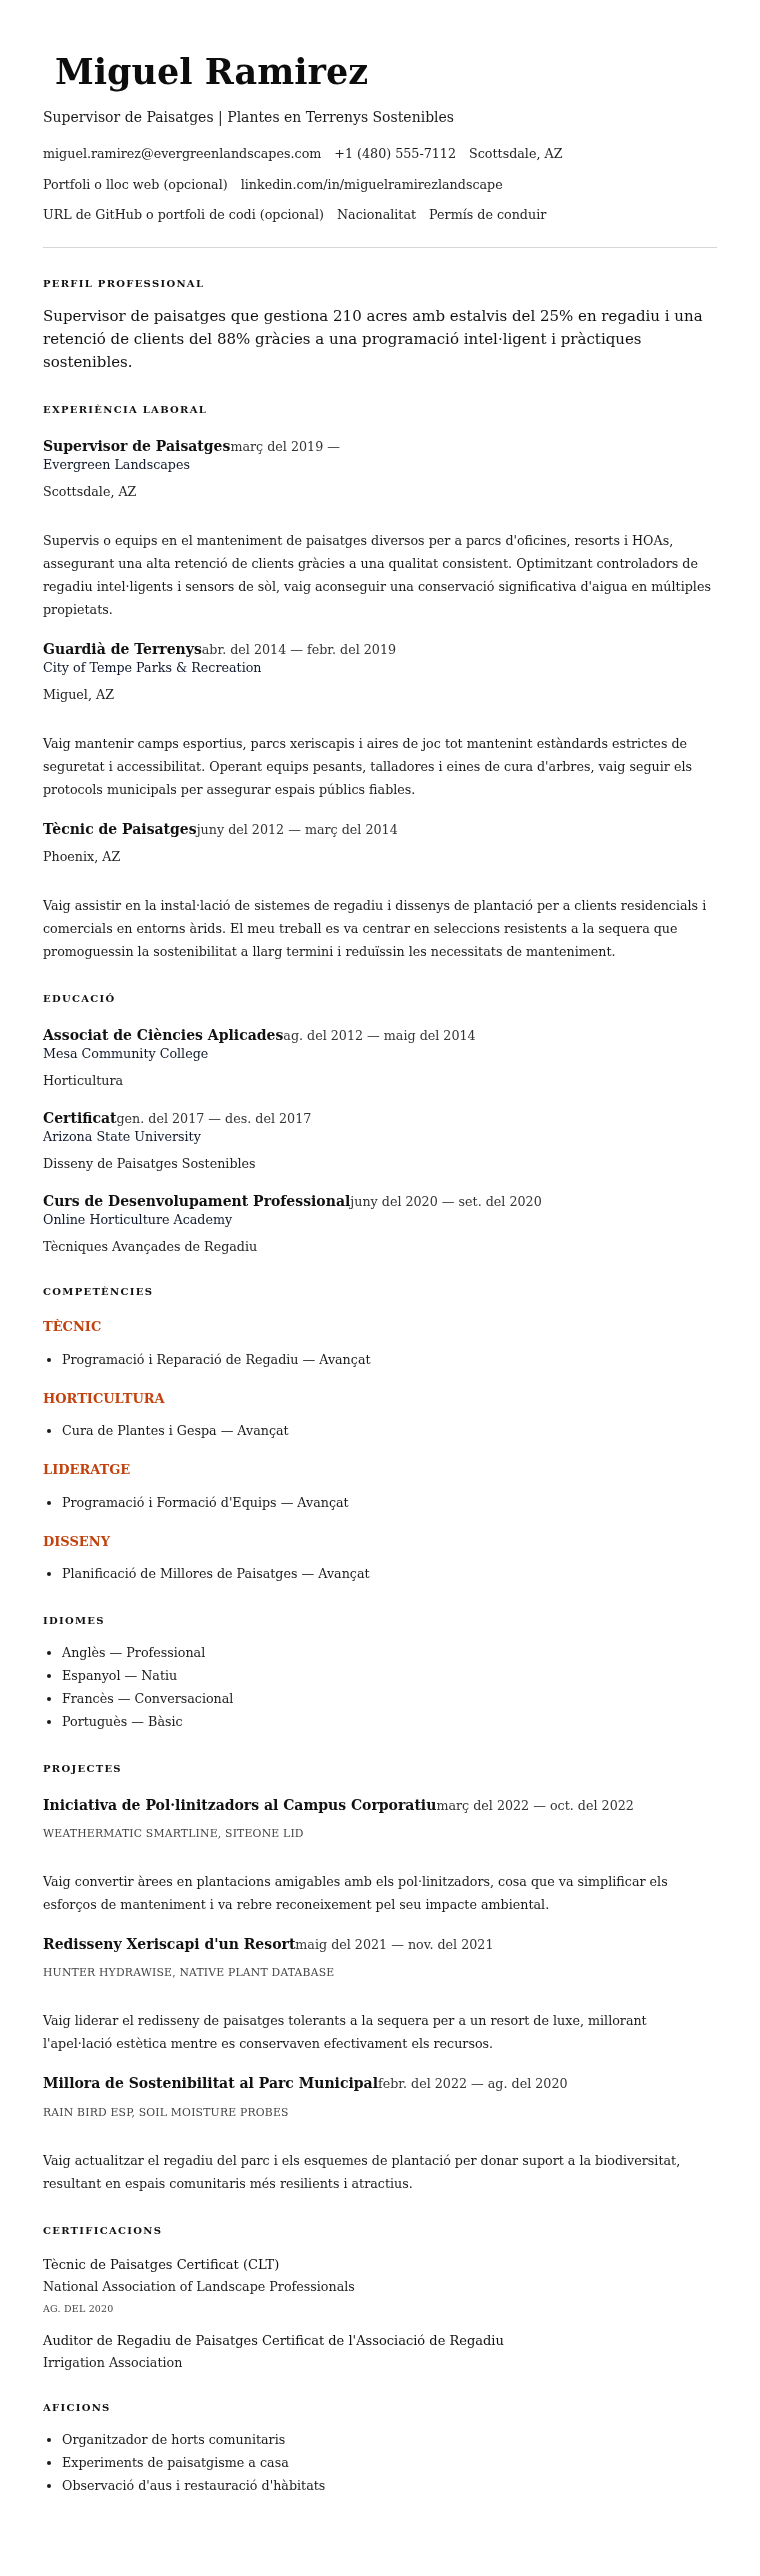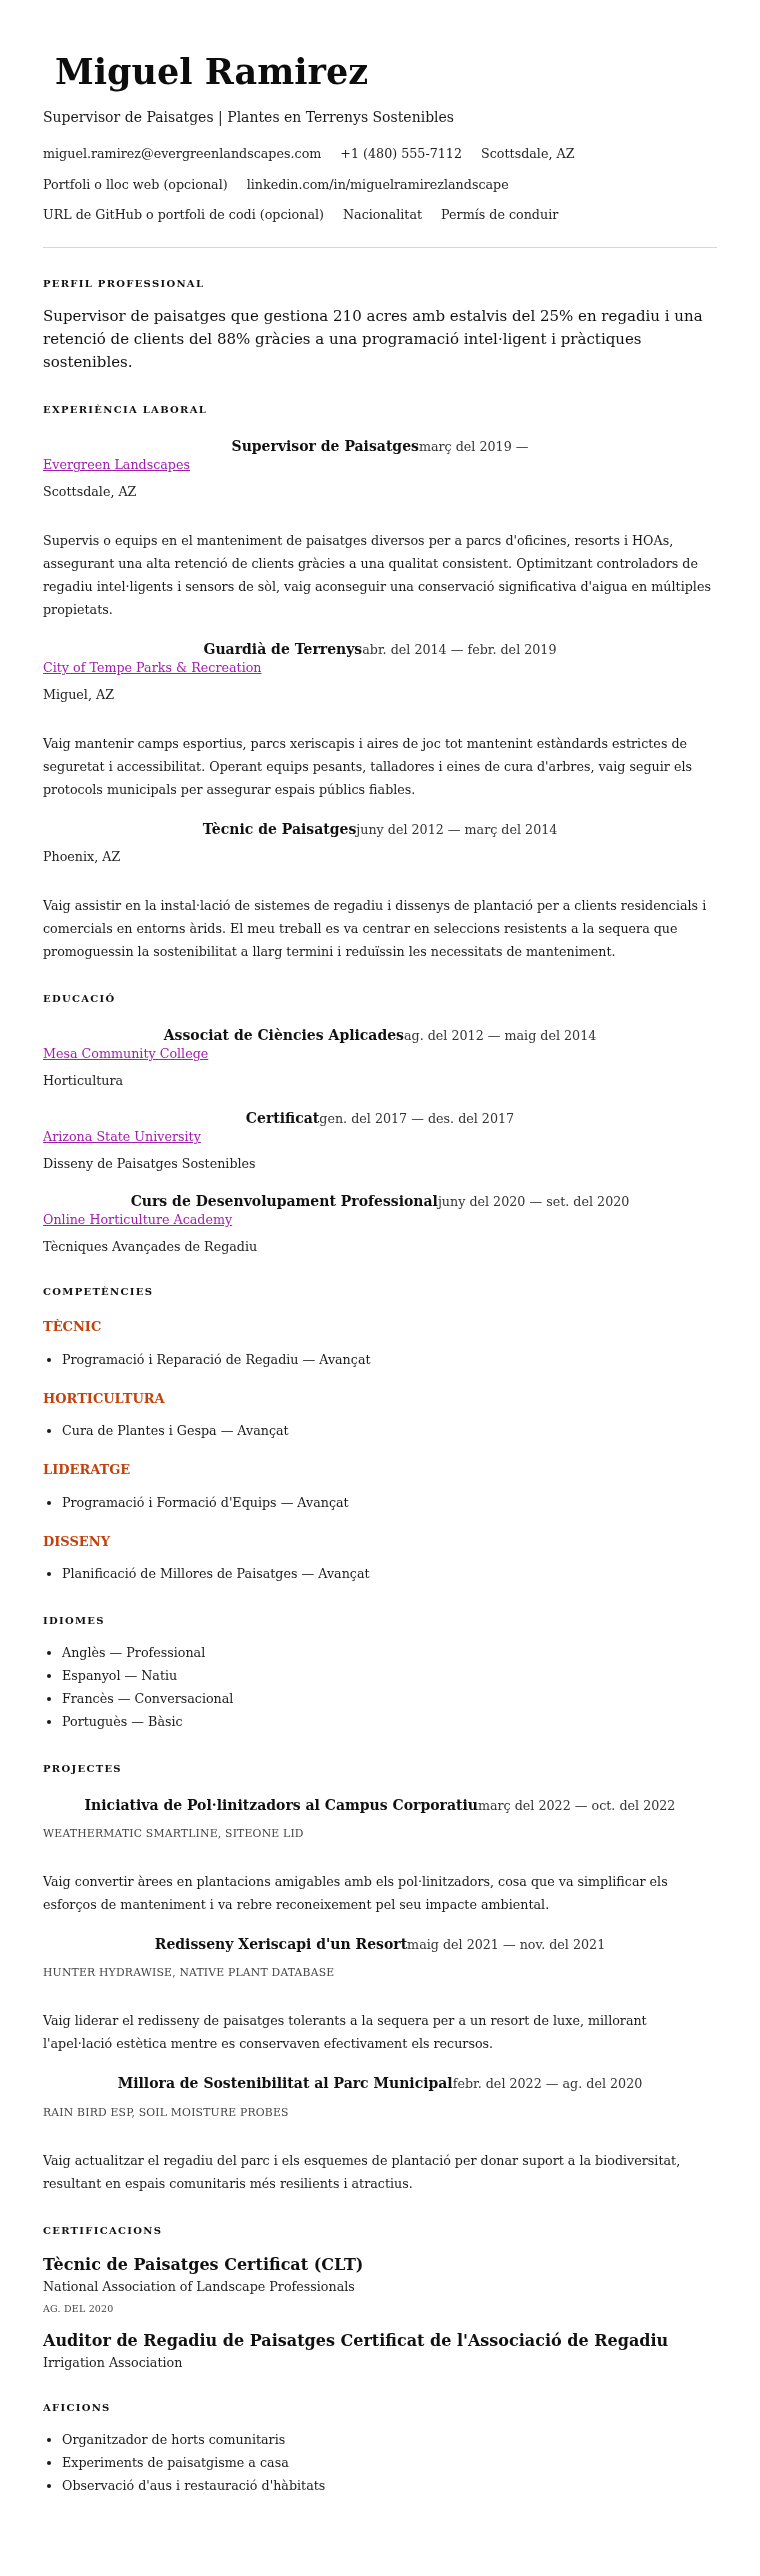--- a/index.html
+++ b/index.html
@@ -4,53 +4,53 @@
 <style>
   html, body { margin: 0; padding: 0; background: #ffffff; }
   body {
     width: 760px;
     font-family: "DejaVu Serif", serif;
     color: #111111;
   }
   .page { padding: 37px 43px 38px 43px; }
   .name { font-size: 35px; font-weight: bold; margin: 12px; line-height: 46px; color: #0d0d0d; }
   .subtitle { font-size: 14px; margin: 2.5px 0 0 0; line-height: 21.5px; color: #1a1a1a; }
-  .contact-row { display: flex; gap: 19px; font-size: 12.7px; color: #222; line-height: 18px; margin-top: 12.7px; align-items: center; }
+  .contact-row { display: flex; gap: 13px; font-size: 12.7px; color: #222; line-height: 18px; margin-top: 12.7px; align-items: center; }
   .contact-row.first { margin-top: 16.5px; }
   .contact-row span { white-space: nowrap; }
   .divider { border: 0; border-top: 1.3px solid #d6d6d6; margin: 23px 0 0 0; }
 
   .section-heading {
     font-size: 10px; font-weight: bold; letter-spacing: 1.3px; text-transform: uppercase;
     margin: 29px 0 0 0; line-height: 14px; color: #111;
   }
   .summary { font-size: 15px; line-height: 23px; margin: 14px 0 0 0; color: #111; }
 
   .entry { margin-top: 19px; }
   .entry.first { margin-top: 20px; }
-  .entry-head { display: flex; justify-content: center; align-items: baseline; }
+  .entry-head { display: flex; justify-content: flex-start; align-items: baseline; }
   .entry-title { font-size: 14px; font-weight: bold; line-height: 19px; color: #111; }
   .entry-date { font-size: 12.7px; color: #333; line-height: 18px; white-space: nowrap; }
-  .entry-sub { font-size: 12.7px; color: #a21caf; line-height: 18px; text-decoration: underline; }
+  .entry-sub { font-size: 12.7px; color: #0f172a; line-height: 18px; }
   .entry-loc { font-size: 12.7px; color: #222; line-height: 18px; margin-top: 9px; }
   .entry-desc { font-size: 12.7px; line-height: 23px; color: #1a1a1a; margin-top: 28px; }
   .edu-field { font-size: 12.7px; color: #222; line-height: 18px; margin-top: 9px; }
 
   .skill-group-title { font-size: 13px; font-weight: bold; text-transform: uppercase; line-height: 18px; margin-top: 19px; color: #c2410c; }
   .skill-group-title.first { margin-top: 19px; }
   ul.bullets { margin: 11.4px 0 0 0; padding: 0 0 0 19px; list-style: disc; }
   ul.bullets li { font-size: 12.7px; line-height: 23px; color: #1a1a1a; }
   ul.bullets.tight { margin-top: 12.7px; }
 
   .proj-tools { font-size: 10.8px; text-transform: uppercase; color: #444; line-height: 15px; margin-top: 11.4px; letter-spacing: 0.2px; }
   .proj-desc { font-size: 12.7px; line-height: 23px; color: #1a1a1a; margin-top: 29px; }
 
   .cert { margin-top: 16.5px; }
   .cert.first { margin-top: 19px; }
-  .cert-title { font-size: 16px; font-weight: bold; line-height: 16.5px; color: #111; }
+  .cert-title { font-size: 13px; font-weight: normal; line-height: 16.5px; color: #111; }
   .cert-issuer { font-size: 12.7px; line-height: 19px; color: #222; margin-top: 3.8px; }
   .cert-date { font-size: 9.5px; text-transform: uppercase; color: #444; line-height: 14px; margin-top: 6px; letter-spacing: 0.2px; }
 </style>
 </head>
 <body>
 
 <div class="page">
 
   <header>
     <h1 class="name">Miguel Ramirez</h1>

